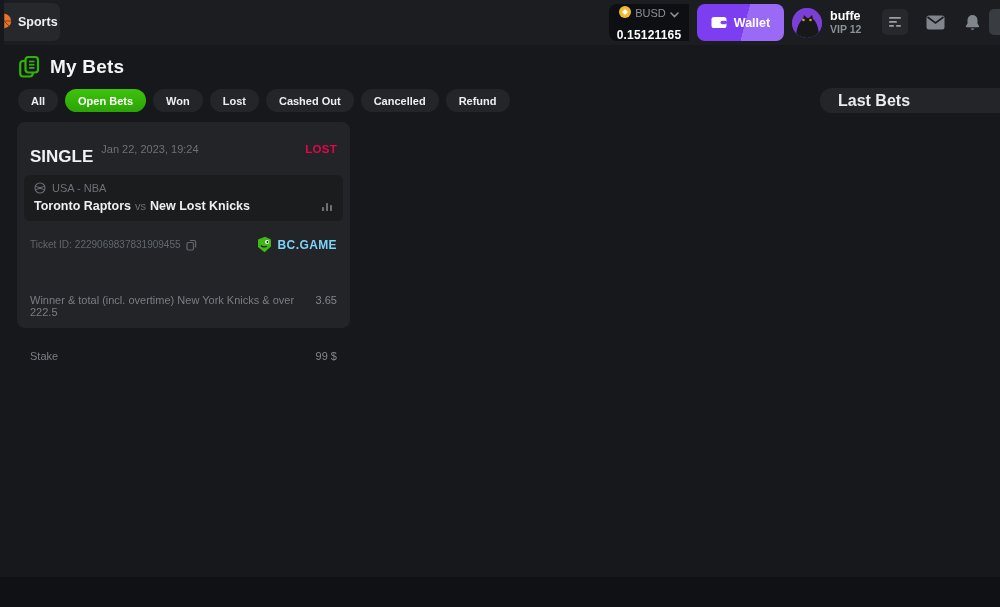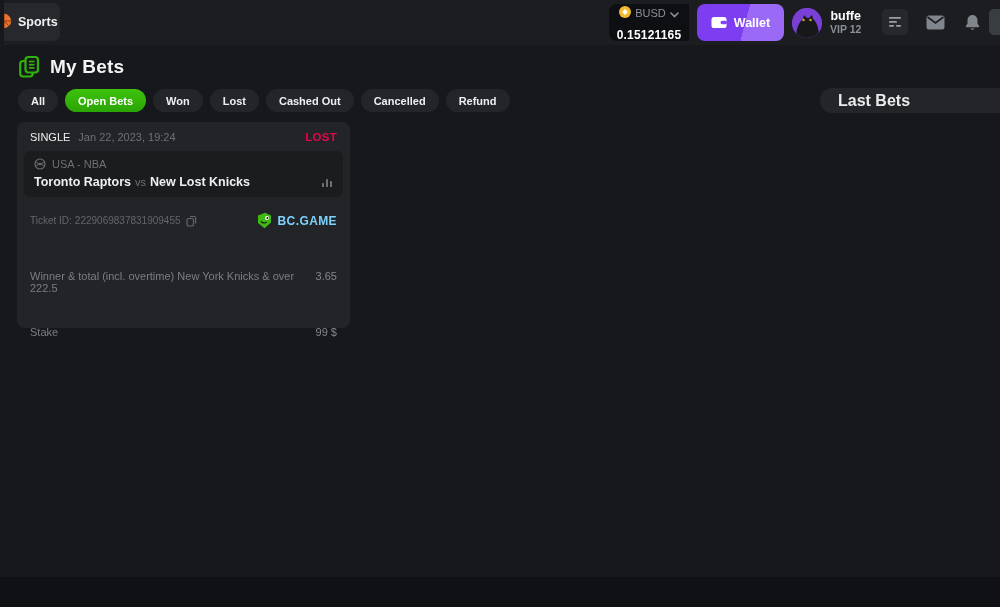--- a/index.html
+++ b/index.html
@@ -33,21 +33,21 @@
     margin-left:8px; width:87px; height:37px; border:none; border-radius:8px;
     background:linear-gradient(105deg,#7c3ef0 0 55%, #9a6af6 55% 100%);
     display:flex; align-items:center; justify-content:center; gap:7px; cursor:pointer;
   }
   .wallet-btn span { color:#fff; font-size:12.5px; font-weight:bold; }
   .user-box { margin-left:8px; display:flex; align-items:center; gap:8px; cursor:pointer; }
   .avatar {
     width:30px; height:30px; border-radius:50%; background:#7a3fd4; overflow:hidden;
     position:relative; flex:0 0 auto;
   }
-  .user-meta { display:flex; flex-direction:column; line-height:13px;text-align:center; }
+  .user-meta { display:flex; flex-direction:column; line-height:13px; }
   .user-name { font-size:12.5px; font-weight:bold; color:#ffffff; }
   .user-vip { font-size:10.5px; color:#8b9097; font-weight:bold; }
   .icon-btn {
     position:absolute; top:9px; width:26px; height:26px; border-radius:5px;
     display:flex; align-items:center; justify-content:center; cursor:pointer;
   }
   .menu-btn  { left:878px; background:#26282c; }
   .mail-btn  { left:918px; }
   .bell-btn  { left:955px; }
   .cut-btn   { left:985px; width:15px; background:#393d42; border-radius:5px 0 0 5px; }
@@ -67,21 +67,21 @@
     background:#232528; border-radius:12px; display:flex; align-items:center;
     padding-left:18px; cursor:pointer;
   }
   .sort-box span { font-size:16px; font-weight:bold; color:#e9ebed; }
   
   .bet-card {
     position:absolute; left:17px; top:122px; width:333px; height:206px;
     background:#222427; border-radius:8px;
   }
   .card-head { display:flex; align-items:center; padding:9px 13px 0 13px; }
-  .bet-type { font-size:11px; font-weight:normal; color:#f0f1f3; }
+  .bet-type { font-size:17px; font-weight:bold; color:#f0f1f3;margin-top:16px; }
   .bet-date { font-size:11px; color:#6d7176; margin-left:8px; }
   .bet-status { margin-left:auto; font-size:11.5px; font-weight:bold; color:#e3074a; letter-spacing:.3px; }
   .match-block {
     margin:8px 7px 0 7px; background:#1a1c1e; border-radius:6px;
     padding:7px 10px 8px 10px; cursor:pointer;
   }
   .league-row { display:flex; align-items:center; gap:6px; }
   .league-row span { font-size:11px; color:#6d7176; }
   .teams-row { display:flex; align-items:center; margin-top:5px; }
   .team { font-size:12.5px; font-weight:bold; color:#edeff1; }

